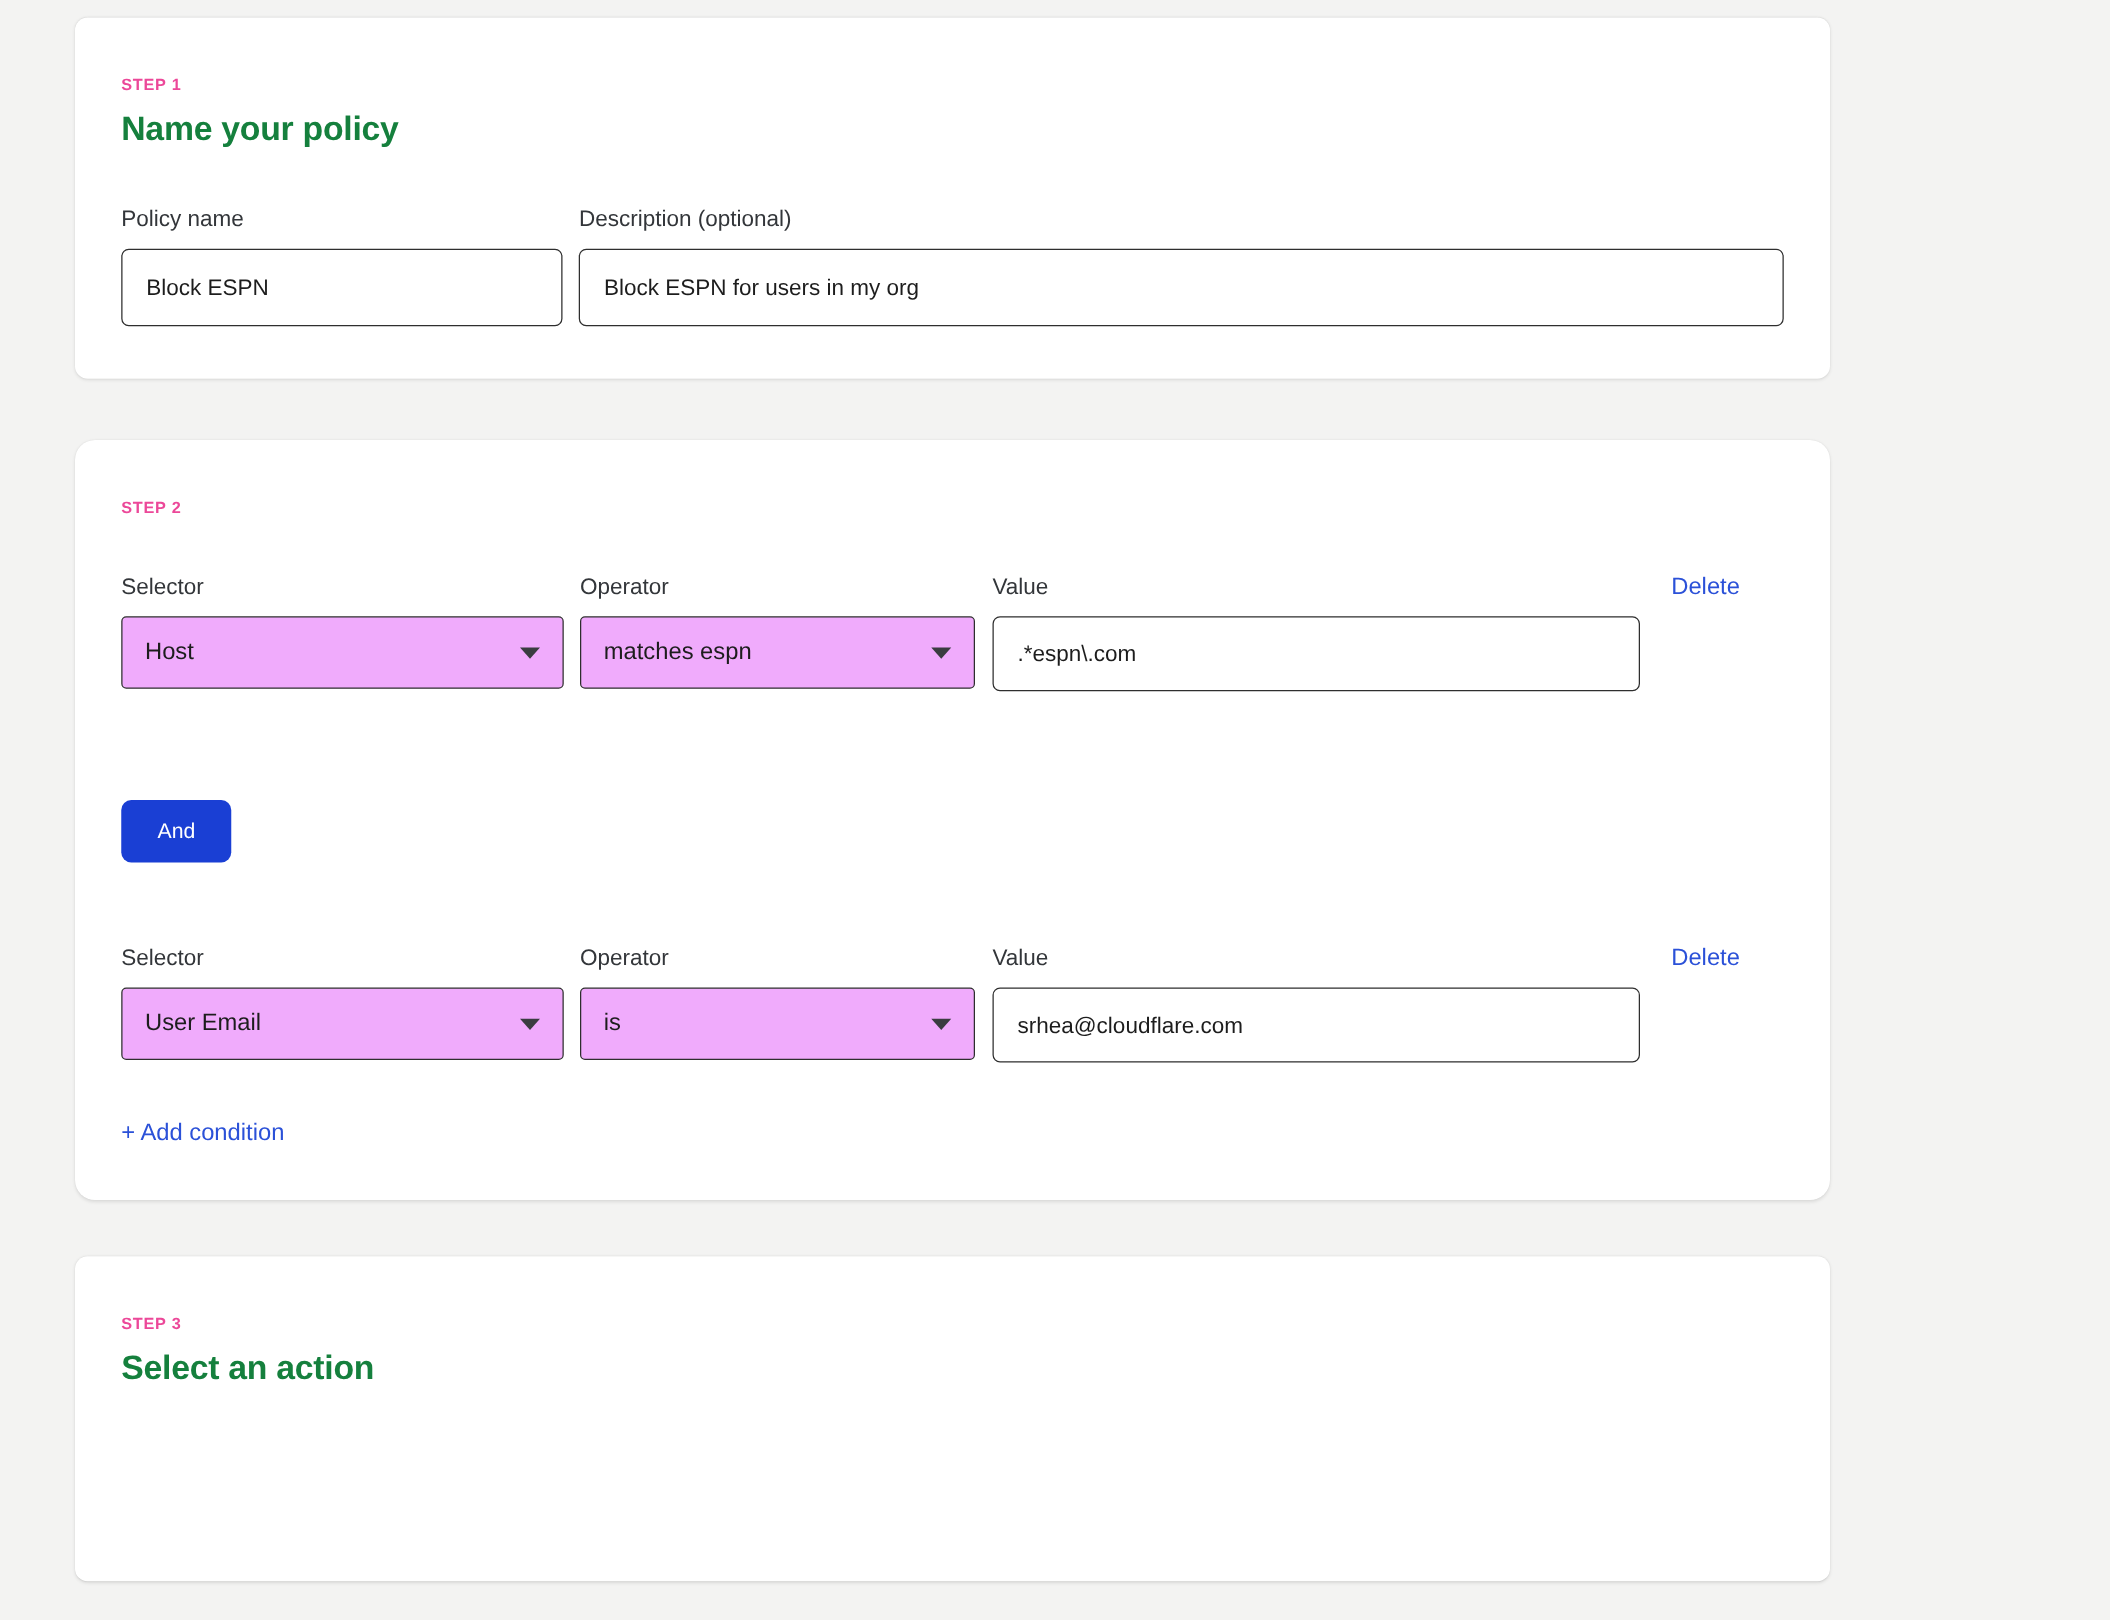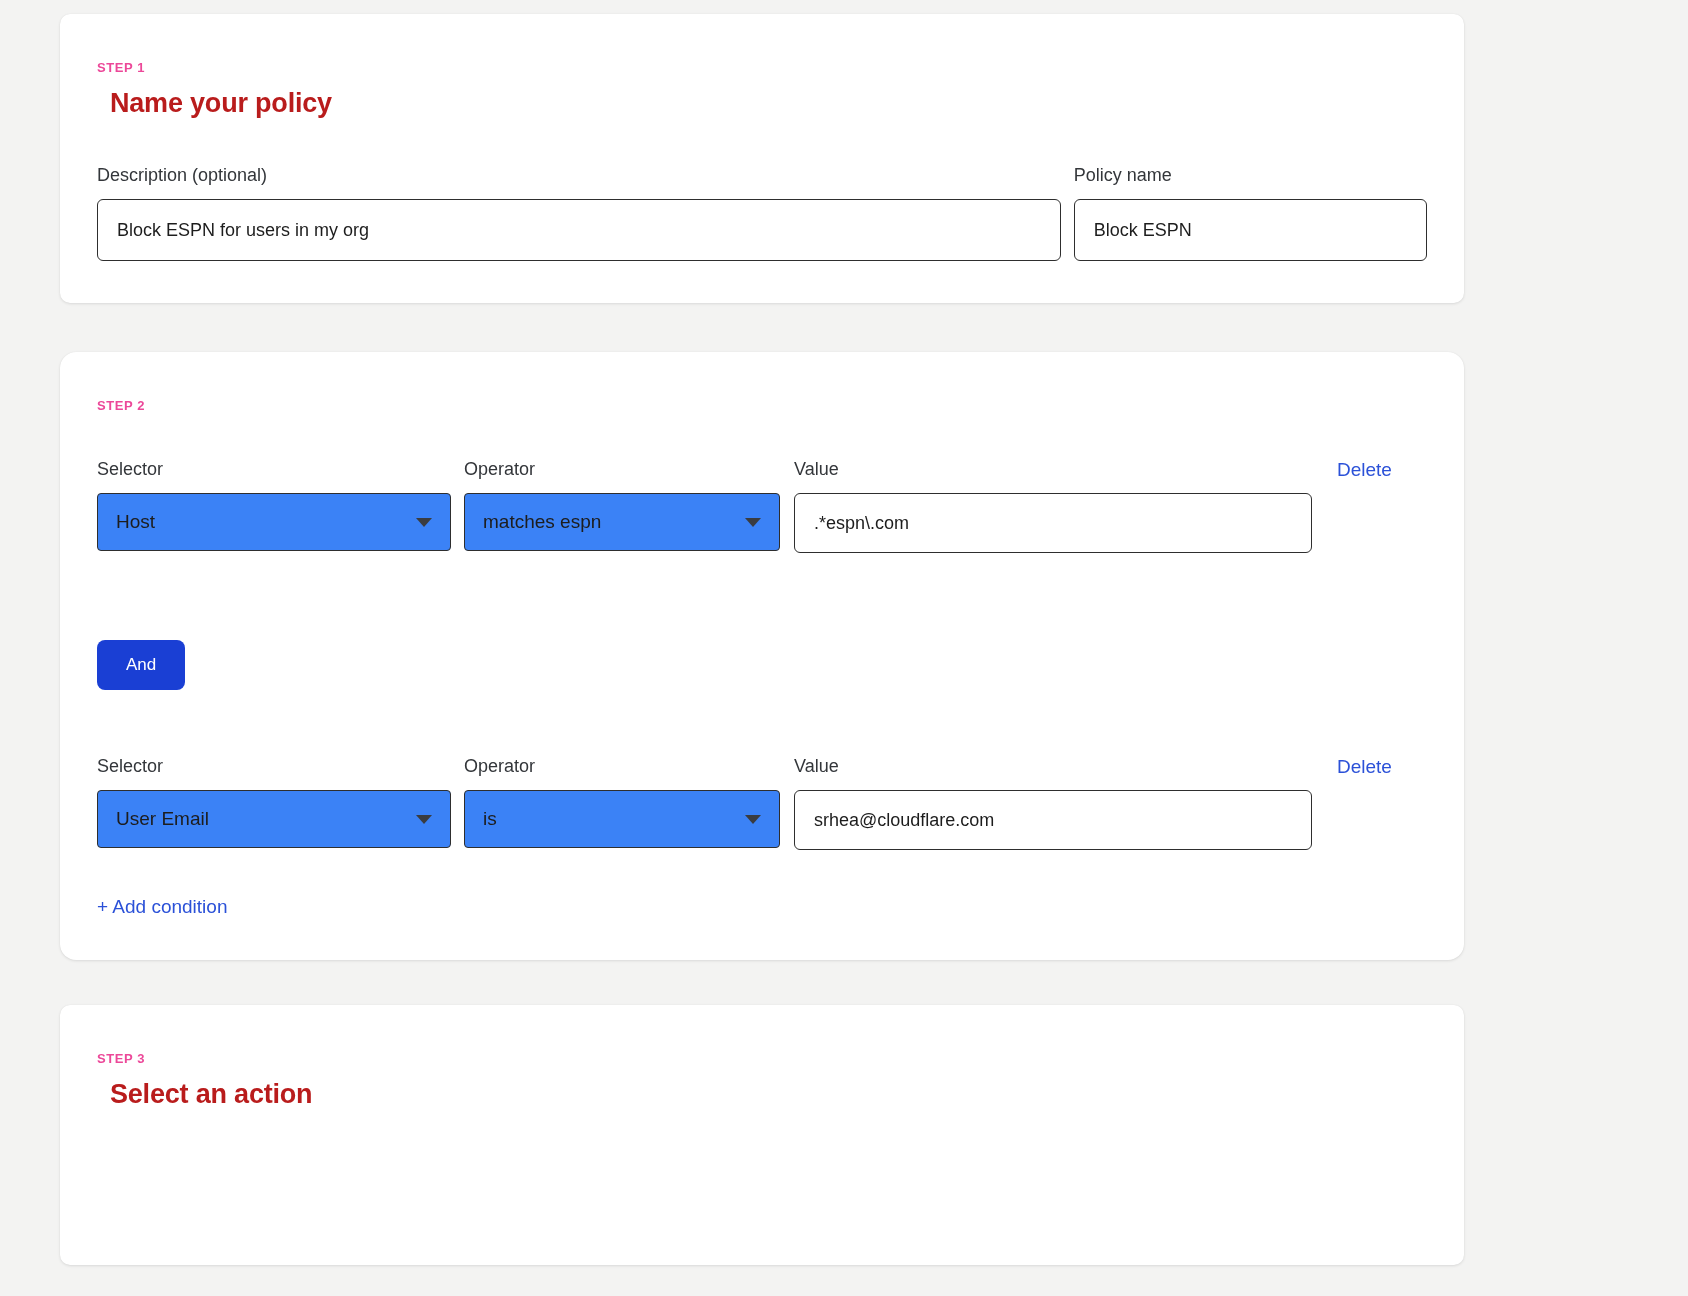--- a/index.html
+++ b/index.html
@@ -26,24 +26,24 @@
 
   .step-label {
     font-size: 13px;
     font-weight: 700;
     letter-spacing: 0.6px;
     color: #ec4899;
     text-transform: uppercase;
     margin-bottom: 13px;
   }
   .card-title {
-    margin: 13px;
+    margin: 0;
     font-size: 27px;
     font-weight: 700;
-    color: #b91c1c;
+    color: #15803d;
     letter-spacing: -0.2px;
   }
 
   .fields-row {
     display: flex;
     gap: 13px;
     margin-top: 46px;
     align-items: flex-end;
   }
   .field { display: flex; flex-direction: column; }
@@ -73,21 +73,21 @@
   .cond-row-2 { margin-top: 66px; }
   .w-selector { width: 354px; }
   .w-operator { width: 316px; }
   .w-value    { width: 518px; margin-left: 1px; }
 
   .select-box {
     box-sizing: border-box;
     height: 58px;
     border: 1px solid #2e2e2e;
     border-radius: 4px;
-    background: #3b82f6;
+    background: #f0abfc;
     display: flex;
     align-items: center;
     justify-content: space-between;
     padding: 0 18px;
     font-size: 19px;
     color: #1d1d1d;
     cursor: pointer;
   }
   .chevron {
     width: 0; height: 0;
@@ -132,27 +132,27 @@
 </style>
 </head>
 <body>
 
 <div>
 
   <section class="card card-step1">
     <div class="step-label">STEP 1</div>
     <h1 class="card-title">Name your policy</h1>
     <div class="fields-row">
+      <div class="field w-policy">
+        <label class="field-label">Policy name</label>
+        <input type="text" class="text-input" value="Block ESPN" style="">
+      </div>
       <div class="field w-desc">
         <label class="field-label">Description (optional)</label>
         <input type="text" class="text-input" value="Block ESPN for users in my org" style="">
-      </div>
-      <div class="field w-policy">
-        <label class="field-label">Policy name</label>
-        <input type="text" class="text-input" value="Block ESPN" style="">
       </div>
     </div>
   </section>
 
   <section class="card card-step2">
     <div class="step-label">STEP 2</div>
 
     <div class="cond-row cond-row-1">
       <div class="field w-selector">
         <label class="field-label">Selector</label>

